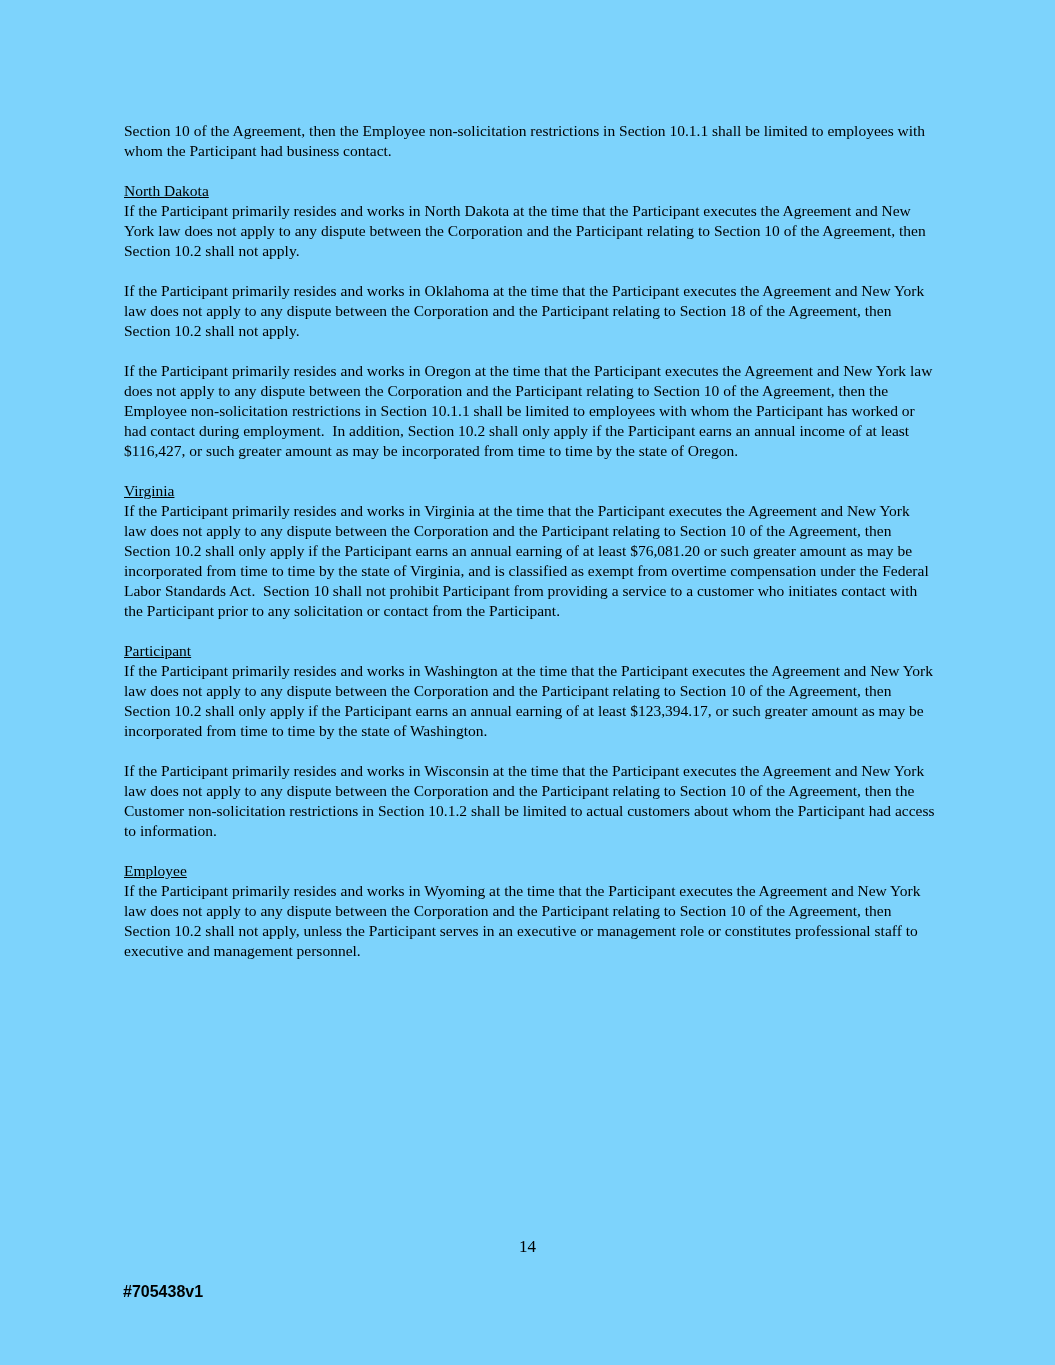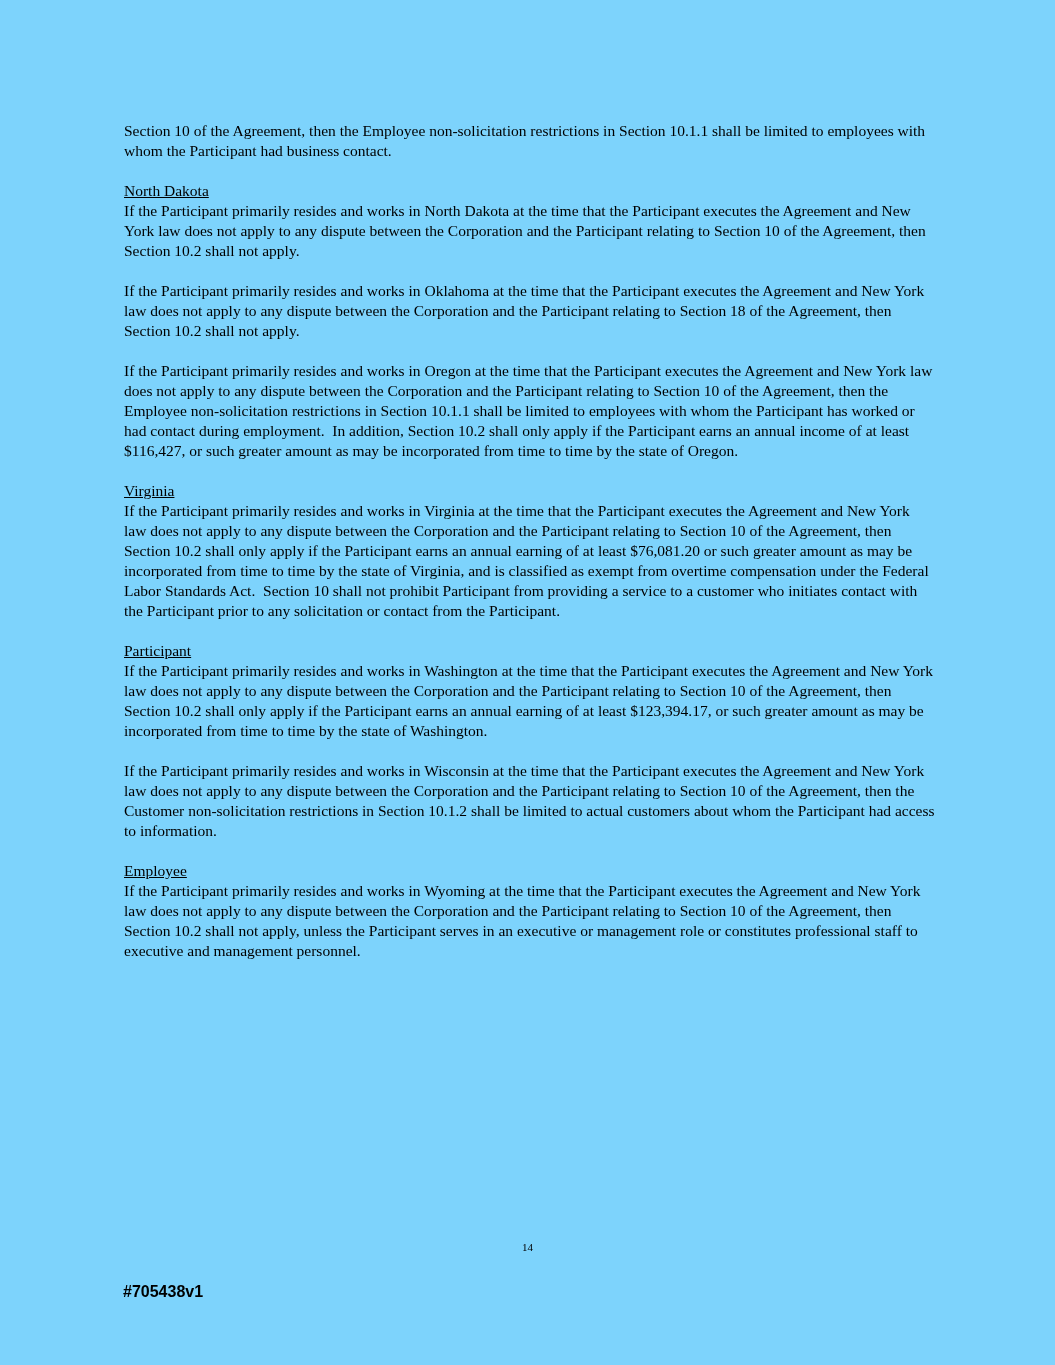--- a/index.html
+++ b/index.html
@@ -37,21 +37,21 @@
   }
   .heading .underline {
     text-decoration: underline;
   }
   .footer-page-number {
     position: absolute;
     left: 0;
     top: 1237px;
     width: 1055px;
     text-align: center;
-    font-size: 11px;
+    font-size: 17px;
     line-height: 20px;
     font-family: "Liberation Serif", "DejaVu Serif", serif;
   }
   .footer-doc-id {
     position: absolute;
     left: 123px;
     top: 1282px;
     font-size: 16px;
     line-height: 20px;
     font-family: "Liberation Sans", "DejaVu Sans", sans-serif;

